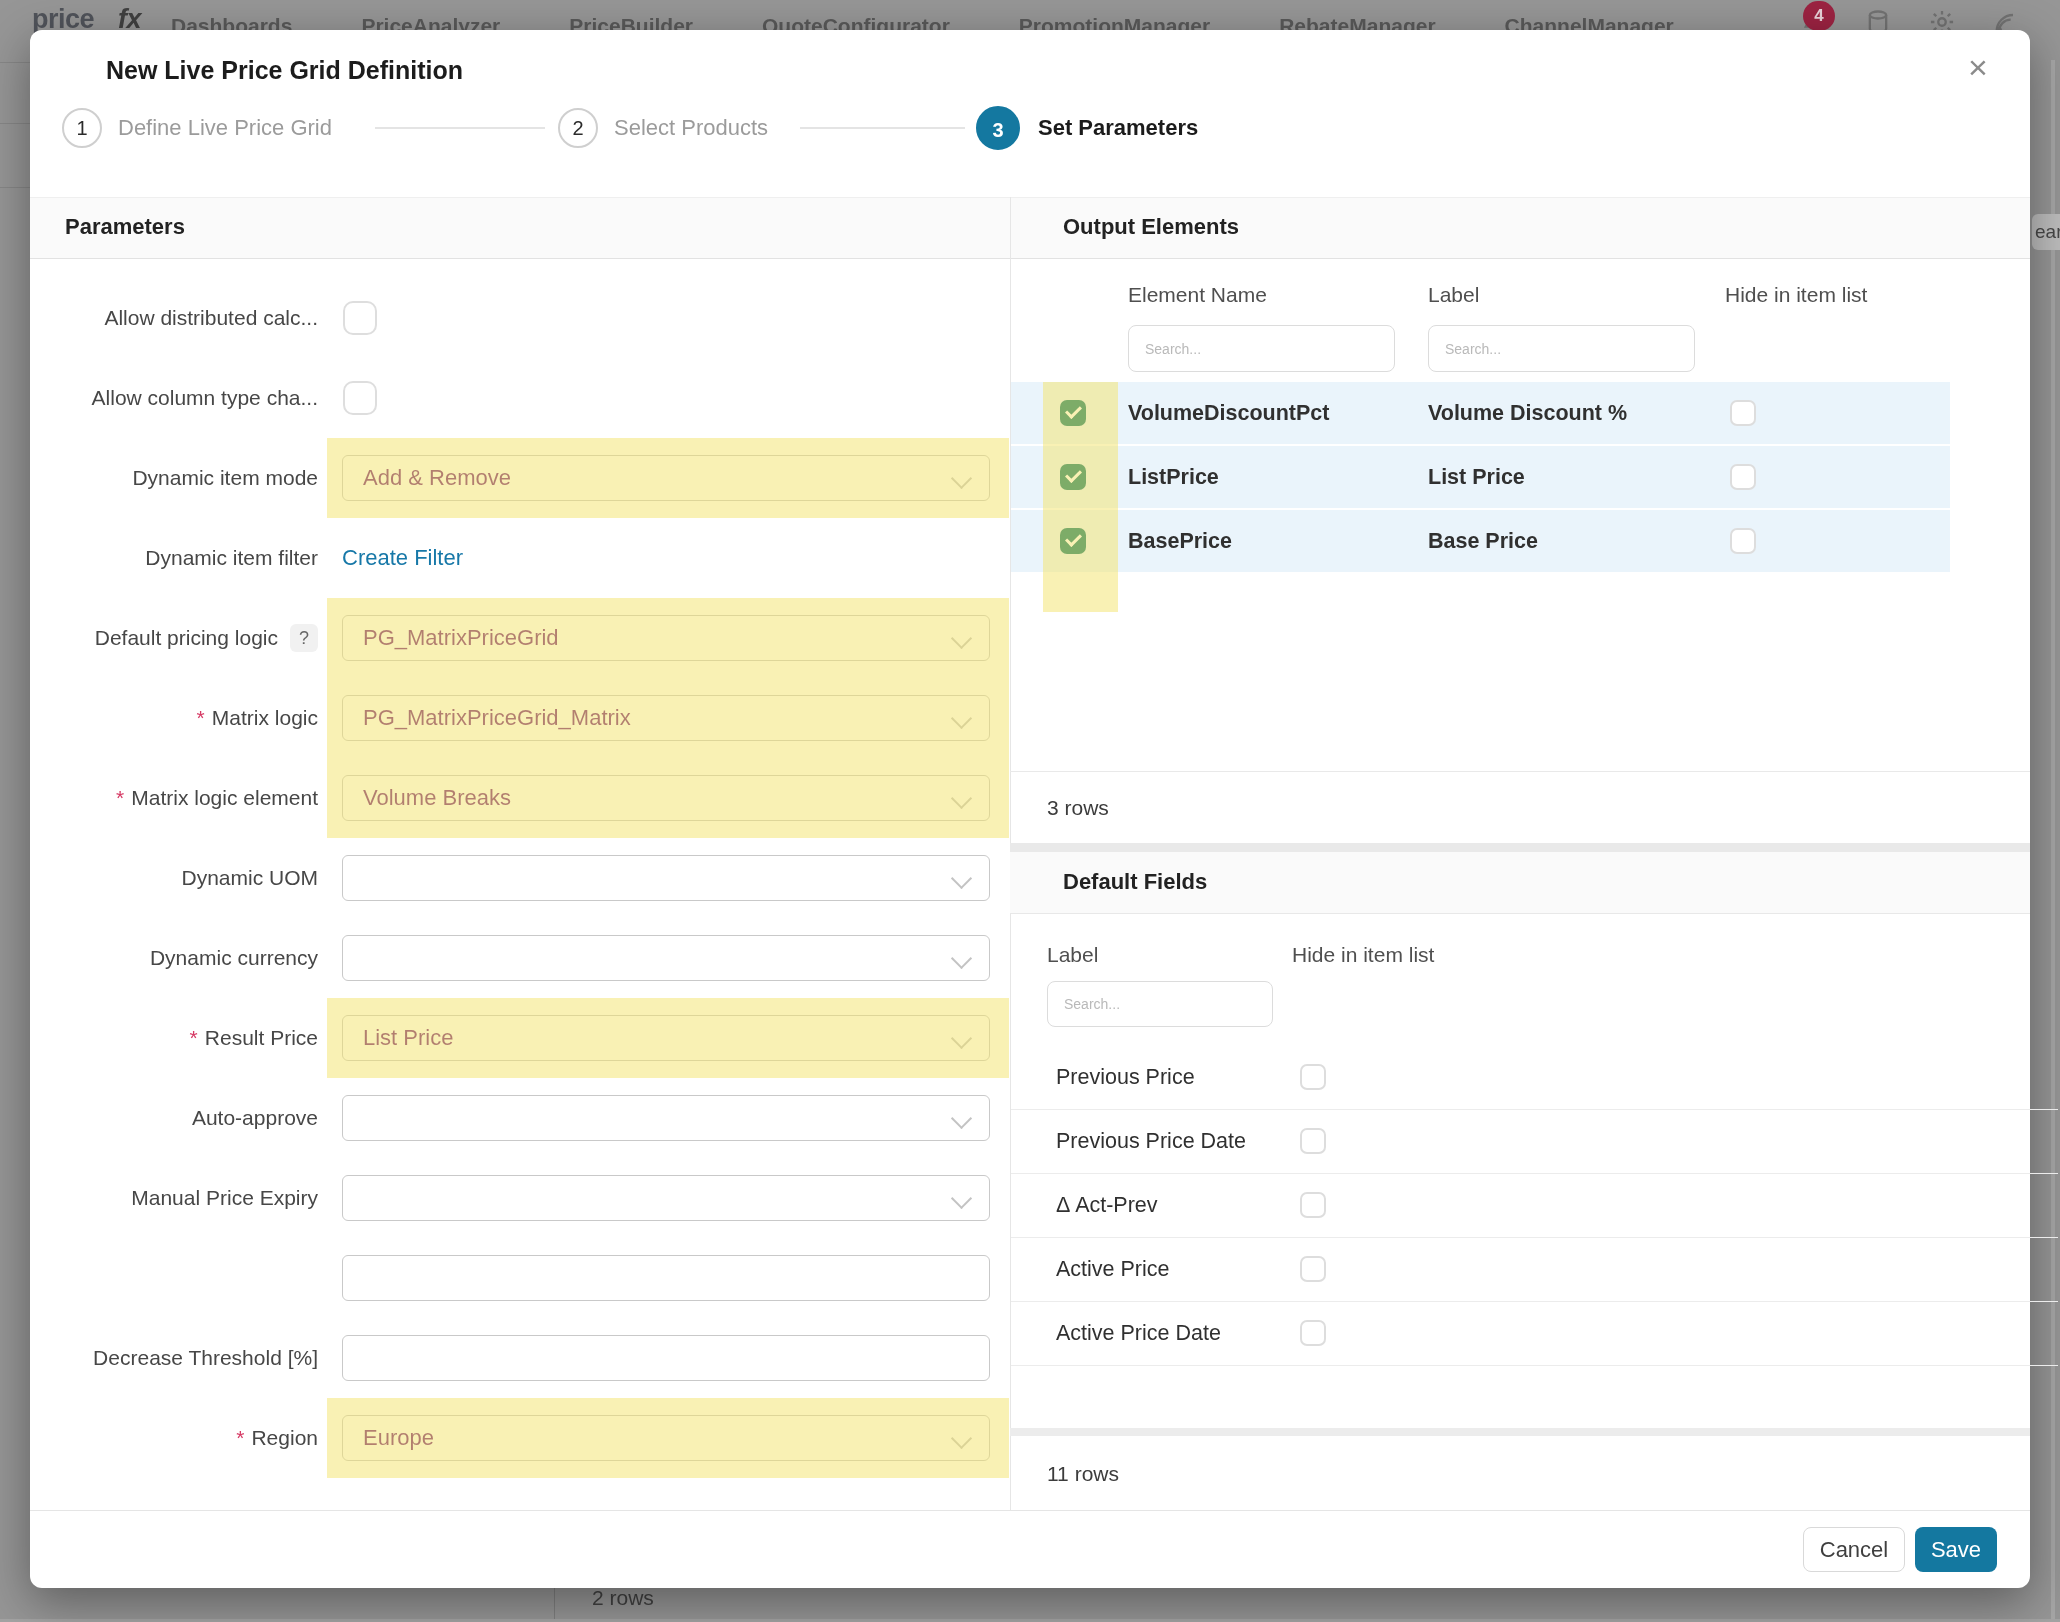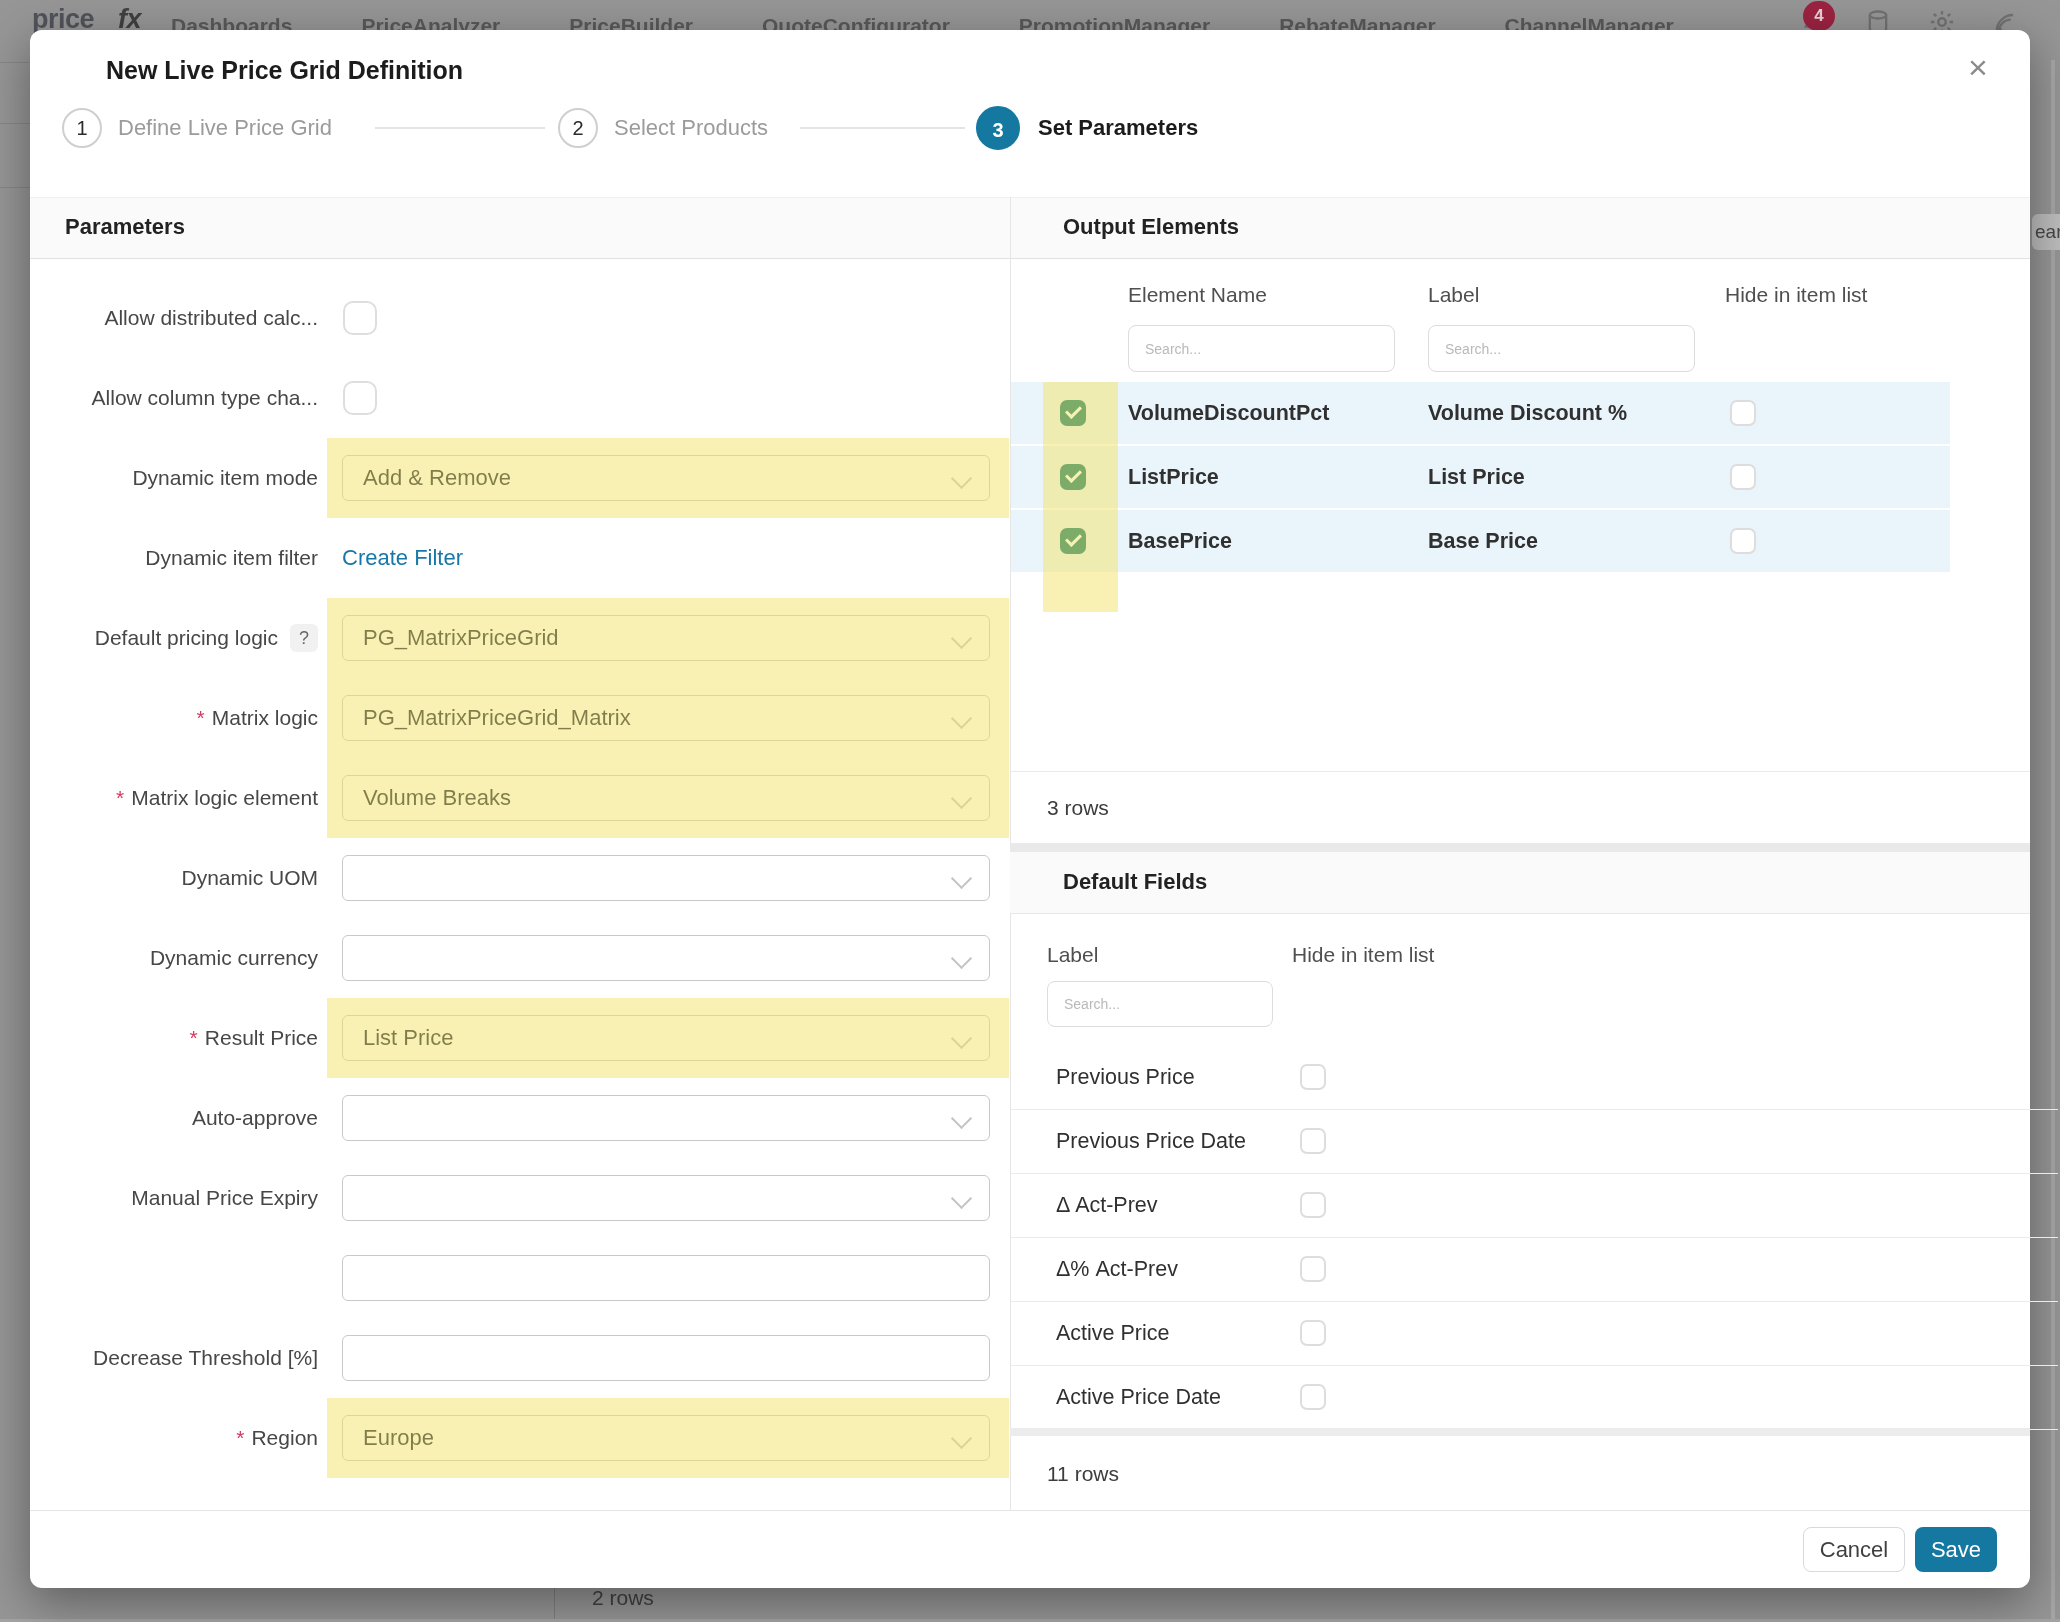--- a/index.html
+++ b/index.html
@@ -52,21 +52,21 @@
   
   .fields{position:absolute;left:0;top:248px;width:980px;}
   .field-row{position:relative;height:80px;}
   .f-label{position:absolute;left:0;top:0;width:288px;height:80px;display:flex;align-items:center;
     justify-content:flex-end;font-size:21px;color:#474747;white-space:nowrap;}
   .req{color:#d63964;margin-right:7px;font-size:21px;}
   .help-q{display:inline-block;width:28px;height:28px;background:#f1f1f1;border-radius:6px;margin-left:12px;
     text-align:center;line-height:28px;font-size:18px;color:#666;}
   .f-ctrl{position:absolute;left:312px;top:17px;width:648px;height:46px;box-sizing:border-box;}
   .selectbox,.textbox{width:100%;height:100%;border:1px solid #c9c9c9;border-radius:6px;background:#fff;
-    box-sizing:border-box;display:flex;align-items:center;padding:0 20px;font-size:22px;color:#0f172a;position:relative;}
+    box-sizing:border-box;display:flex;align-items:center;padding:0 20px;font-size:22px;color:#701a75;position:relative;}
   .chev{position:absolute;right:20px;top:15px;width:13px;height:13px;
     border-left:2px solid #c3c3c3;border-bottom:2px solid #c3c3c3;transform:rotate(-45deg);}
   .cbox{width:34px;height:34px;border:2px solid #dedede;border-radius:10px;background:#fff;box-sizing:border-box;}
   .field-cb{position:absolute;left:313px;top:23px;}
   .link{font-size:22px;color:#1778a8;line-height:46px;cursor:pointer;}
   .hl{position:absolute;left:297px;top:0;width:682px;height:80px;background:rgba(243,227,106,.5);z-index:3;pointer-events:none;}
 
   
   .col-head{position:absolute;top:252px;font-size:21px;color:#4f4f4f;line-height:26px;}
   .search-input{position:absolute;top:295px;width:267px;height:47px;border:1px solid #dcdcdc;border-radius:8px;
@@ -379,24 +379,20 @@
       </div>
       <div class="df-row">
         <div class="c-name">Previous Price Date</div>
         <div class="check-sm off hidecb"></div>
       </div>
       <div class="df-row">
         <div class="c-name">Δ Act-Prev</div>
         <div class="check-sm off hidecb"></div>
       </div>
       <div class="df-row">
-        <div class="c-name">Δ% Act-Prev</div>
-        <div class="check-sm off hidecb"></div>
-      </div>
-      <div class="df-row">
         <div class="c-name">Active Price</div>
         <div class="check-sm off hidecb"></div>
       </div>
       <div class="df-row">
         <div class="c-name">Active Price Date</div>
         <div class="check-sm off hidecb"></div>
       </div>
     </div>
   <div class="hline" style="left:980px;top:1398px;width:1020px;height:8px;background:#ececec"></div>
   <div class="rows-footer" style="left:1017px;top:1432px">11 rows</div>

